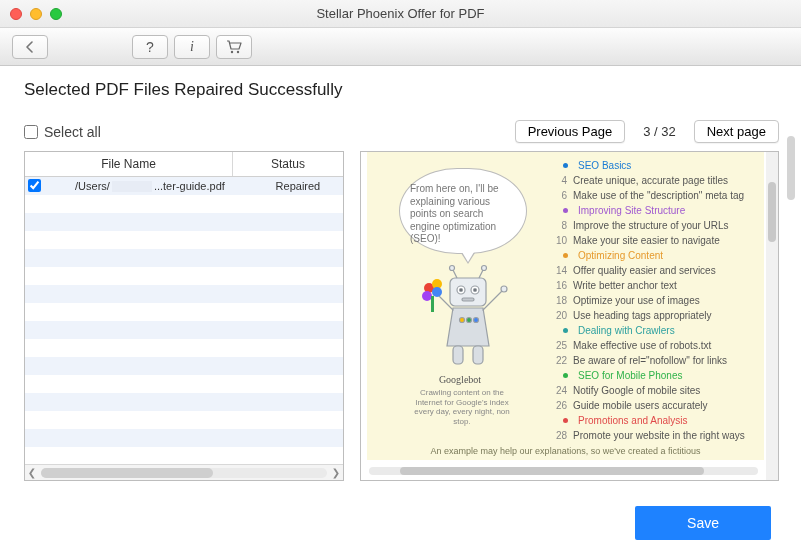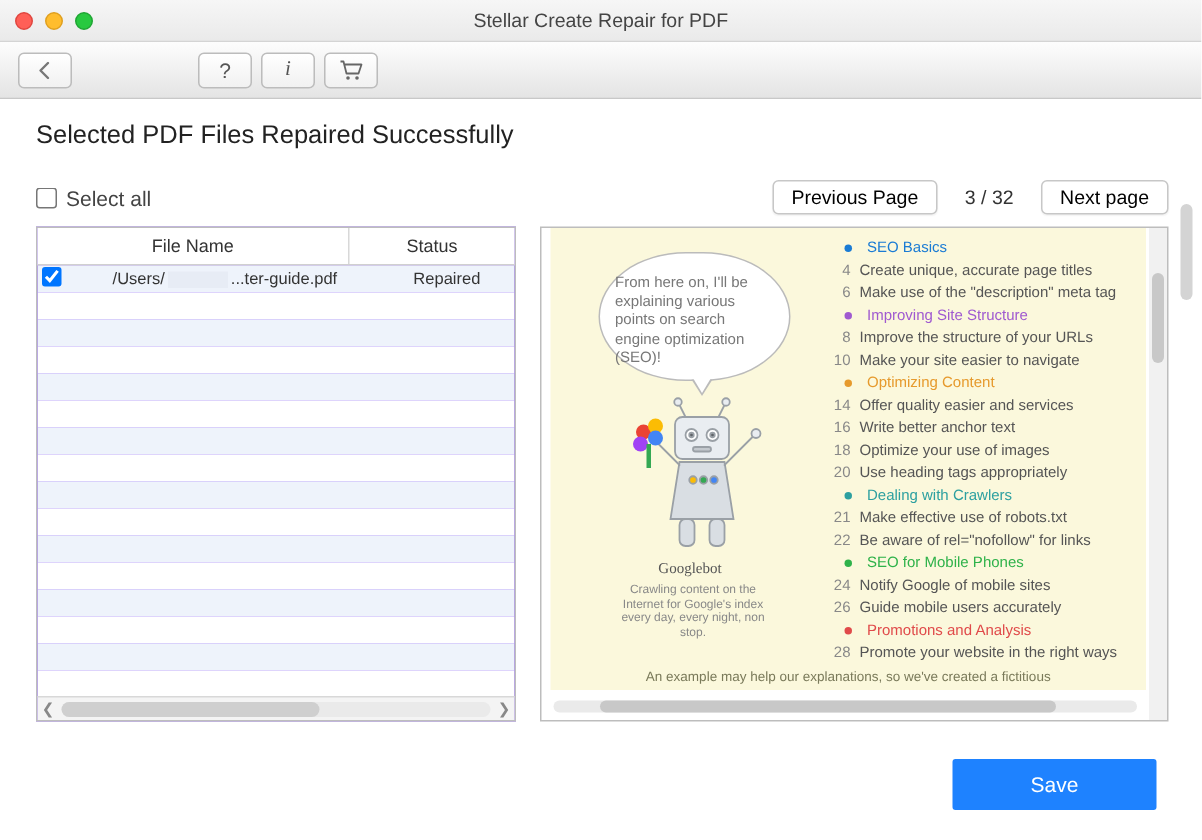--- a/index.html
+++ b/index.html
@@ -20,21 +20,21 @@
 h1.msg{ font-size:17px; font-weight:500; color:#222; margin-bottom:12px;}
 
 .top-row{ display:flex; align-items:center; gap:10px;margin-top:20px; }
 .selectall{ display:flex; align-items:center; gap:6px; font-size:14px; color:#444;}
 .selectall input{ width:14px; height:14px;}
 .spacer{flex:1;}
 .nav-btn{ background:#fff; border:1px solid #c7c7c7; border-radius:4px; padding:3px 12px; font-size:13px; cursor:pointer; box-shadow:0 1px 1px rgba(0,0,0,.05);}
 .page-ind{ font-size:13px; color:#333; margin:0 8px;}
 
 .panels{ display:flex; gap:16px; margin-top:8px; align-items:stretch; height:330px; }
-.table-wrap{ width:320px; border:1px solid #bdbdbd; display:flex; flex-direction:column; background:#8b5cf6;}
+.table-wrap{ width:320px; border:1px solid #bdbdbd; display:flex; flex-direction:column; background:#737373;}
 .thead{ display:flex; background:#fff; border-bottom:1px solid #d0d0d0;}
 .thead .th{ font-size:12px; color:#333; text-align:center; padding:5px 4px; border-right:1px solid #d8d8d8;}
 .th.fname{ flex:1;} .th.status{ width:110px; border-right:none;}
 .tbody{ flex:1; overflow:hidden; position:relative;}
 .trow{ display:flex; align-items:center; height:18px; font-size:11px; color:#333;gap:28px;}
 .trow.odd{ background:#eef3fb;} .trow.even{background:#fff;}
 .trow .cell-chk{width:22px; text-align:center;}
 .trow .cell-fname{flex:1; padding-left:4px; display:flex; align-items:center; gap:2px; white-space:nowrap;}
 .trow .cell-fname .hidden{ display:inline-block; width:40px; height:11px; background:#e7ecf5; }
 .trow .cell-status{width:110px; text-align:center;}
@@ -79,21 +79,21 @@
 </style>
 </head>
 <body>
 
 <div class="titlebar">
   <div class="traffic">
     <div class="dot red"></div>
     <div class="dot yellow"></div>
     <div class="dot green"></div>
   </div>
-  <div class="win-title">Stellar Create Repair for PDF</div>
+  <div class="win-title">Stellar Phoenix Offer for PDF</div>
 </div>
 
 <div class="toolbar">
   <div class="tbtn back">
     <svg width="10" height="12" viewBox="0 0 10 12">
         <path d="M7 1 L2 6 L7 11" stroke="#777" stroke-width="1.6" fill="none" stroke-linecap="round" stroke-linejoin="round"></path>
       </svg>
   </div>
   <div class="tool-group">
     <div class="tbtn">?</div>
@@ -246,21 +246,21 @@
             </div>
             <div class="row">
               <span class="num">20</span>
               <span class="item">Use heading tags appropriately</span>
             </div>
             <div class="row">
               <span class="bullet b-teal"></span>
               <span class="sect sect-teal">Dealing with Crawlers</span>
             </div>
             <div class="row">
-              <span class="num">21</span>
+              <span class="num">25</span>
               <span class="item">Make effective use of robots.txt</span>
             </div>
             <div class="row">
               <span class="num">22</span>
               <span class="item">Be aware of rel="nofollow" for links</span>
             </div>
             <div class="row">
               <span class="bullet b-green"></span>
               <span class="sect sect-green">SEO for Mobile Phones</span>
             </div>

